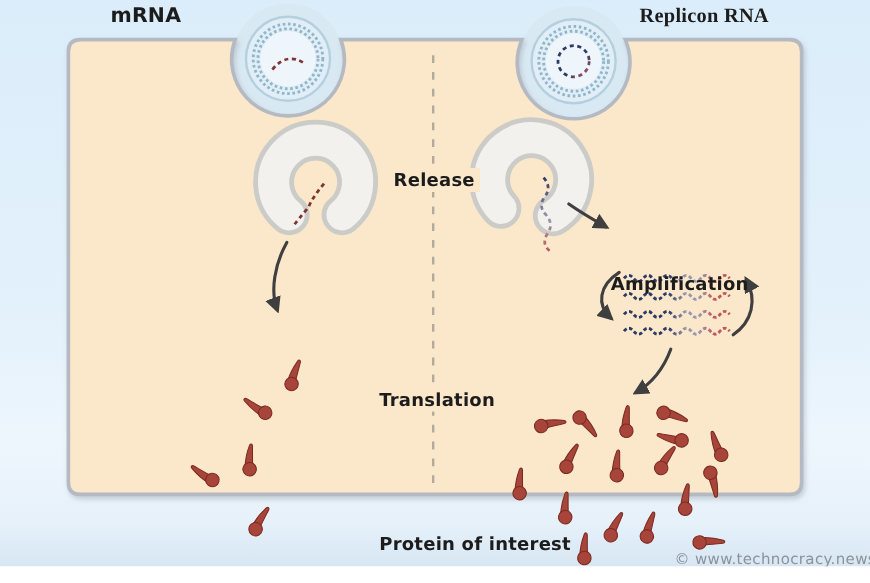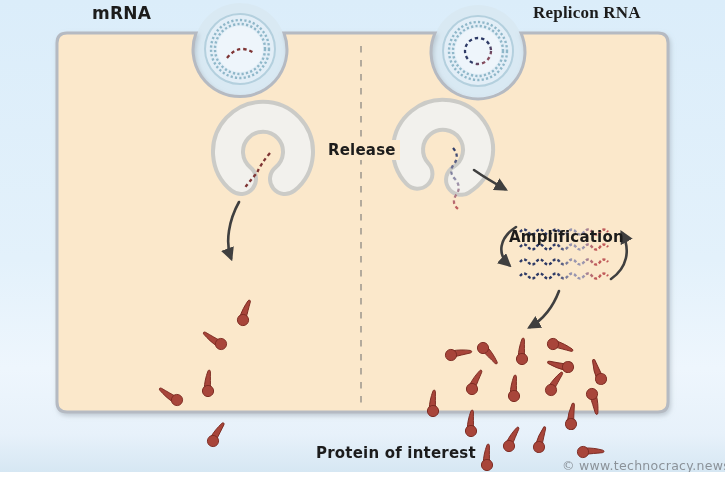--- a/index.html
+++ b/index.html
@@ -154,17 +154,18 @@
       <use href="#protein" transform="translate(539,447) rotate(-22)"></use>
       <use href="#protein" transform="translate(571,424) rotate(-32)"></use>
       <use href="#protein" transform="translate(583,452) rotate(50)"></use>
       <use href="#protein" transform="translate(487,465) rotate(-35)"></use>
     </g>
   </svg>
 
   <div class="lbl title" style="left:92px;top:3px;">mRNA</div>
   <div class="lbl title" style="left:533px;top:3px;font-family:Liberation Serif, serif;">Replicon RNA</div>
   <div class="lbl on-cell" style="left:324px;top:100px;">Release</div>
+  <div class="lbl on-cell" style="left:312px;top:283px;">Translation</div>
   <div class="lbl" style="left:509px;top:208px;margin-top:20px;">Amplification</div>
   <div class="lbl" style="left:287px;top:444px;margin-left:29px;">Protein of interest</div>
   <div class="watermark" style="left:562px;top:458px;">© www.technocracy.news</div>
 
 </div>
 
 </body></html>

